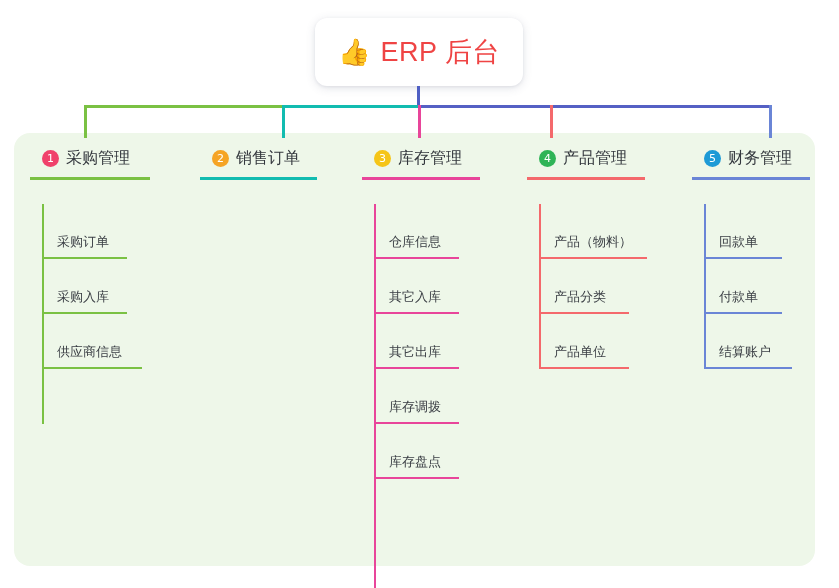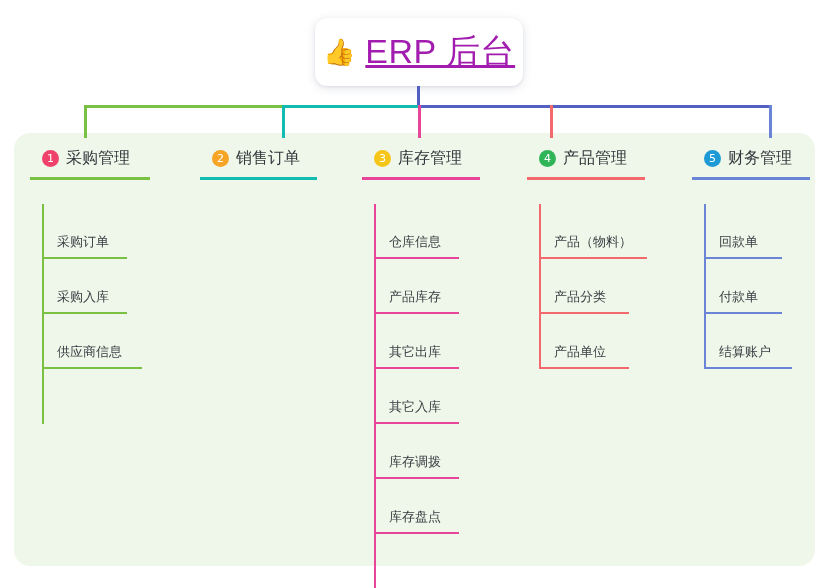--- a/index.html
+++ b/index.html
@@ -46,25 +46,24 @@
     justify-content: center;
     gap: 10px;
     box-sizing: border-box;
   }
   .root-emoji {
     font-size: 26px;
     line-height: 1;
     display: inline-block;
   }
   .root-title {
-    font-size: 34px;
-    color: #a21caf;
+    font-size: 27px;
+    color: #ef4444;
     letter-spacing: 0.5px;
     white-space: nowrap;
-    text-decoration: underline;
   }
 
   
   .conn {
     position: absolute;
   }
   .conn.v { width: 3px; }
   .conn.h { height: 3px; }
 
   
@@ -193,29 +192,25 @@
           <span class="head-label">库存管理</span>
           <span class="head-rule" style="width: 118px; background: rgb(232, 69, 154);"></span>
         </div>
         <div class="items">
           <div class="spine" style="background: rgb(232, 69, 154); height: 385px;"></div>
           <div class="item">
             <span class="item-label">仓库信息</span>
             <span class="item-rule" style="width: 85px; background: rgb(232, 69, 154);"></span>
           </div>
           <div class="item">
-            <span class="item-label">产品库存</span>
+            <span class="item-label">其它入库</span>
             <span class="item-rule" style="width: 85px; background: rgb(232, 69, 154);"></span>
           </div>
           <div class="item">
             <span class="item-label">其它出库</span>
-            <span class="item-rule" style="width: 85px; background: rgb(232, 69, 154);"></span>
-          </div>
-          <div class="item">
-            <span class="item-label">其它入库</span>
             <span class="item-rule" style="width: 85px; background: rgb(232, 69, 154);"></span>
           </div>
           <div class="item">
             <span class="item-label">库存调拨</span>
             <span class="item-rule" style="width: 85px; background: rgb(232, 69, 154);"></span>
           </div>
           <div class="item">
             <span class="item-label">库存盘点</span>
             <span class="item-rule" style="width: 85px; background: rgb(232, 69, 154);"></span>
           </div>

